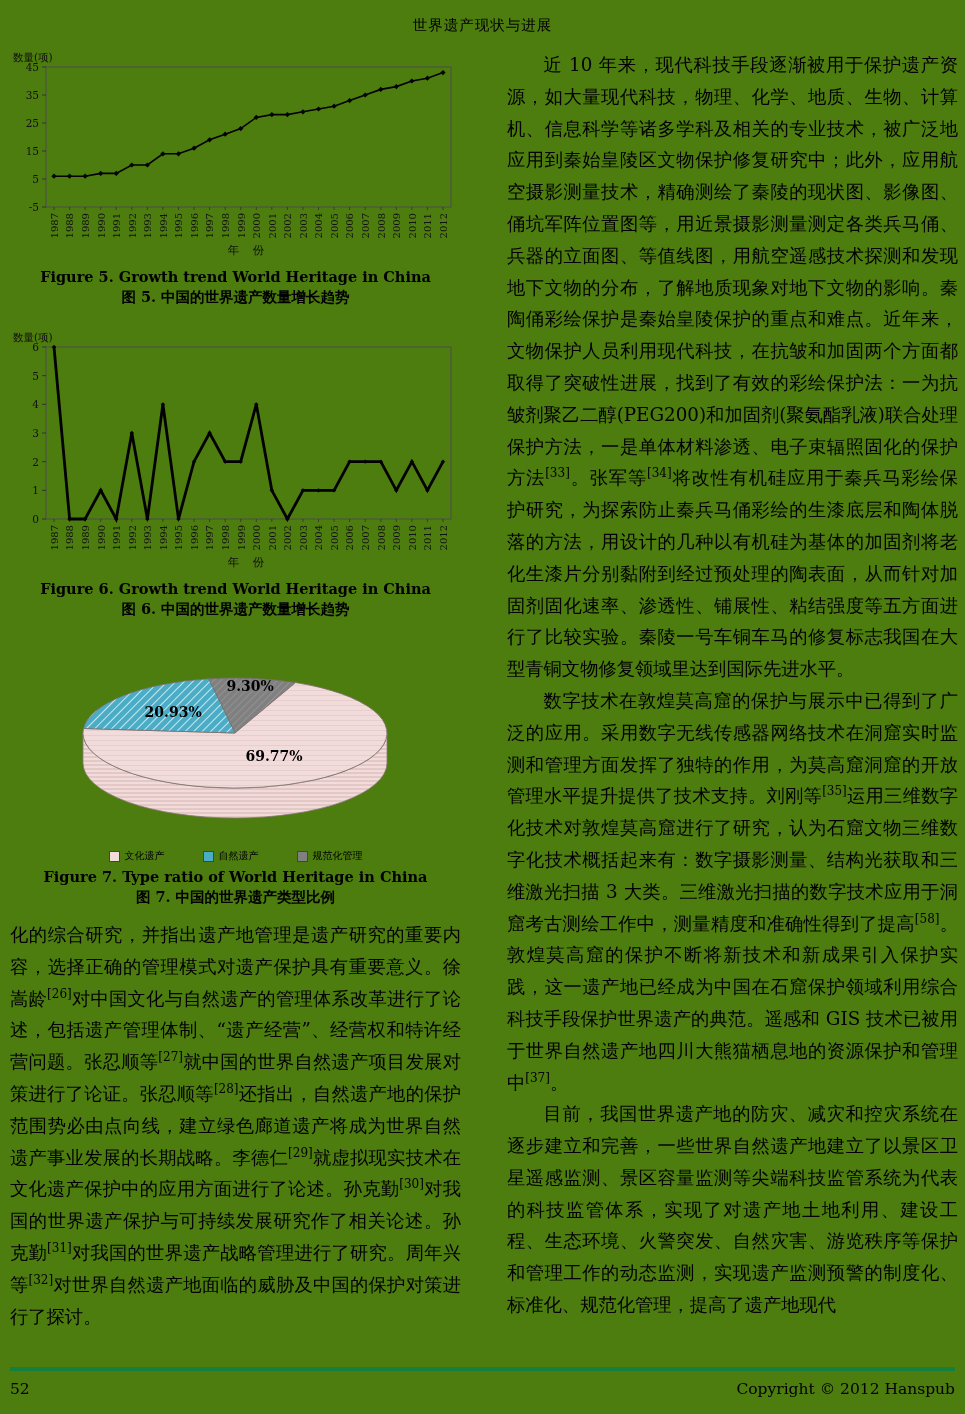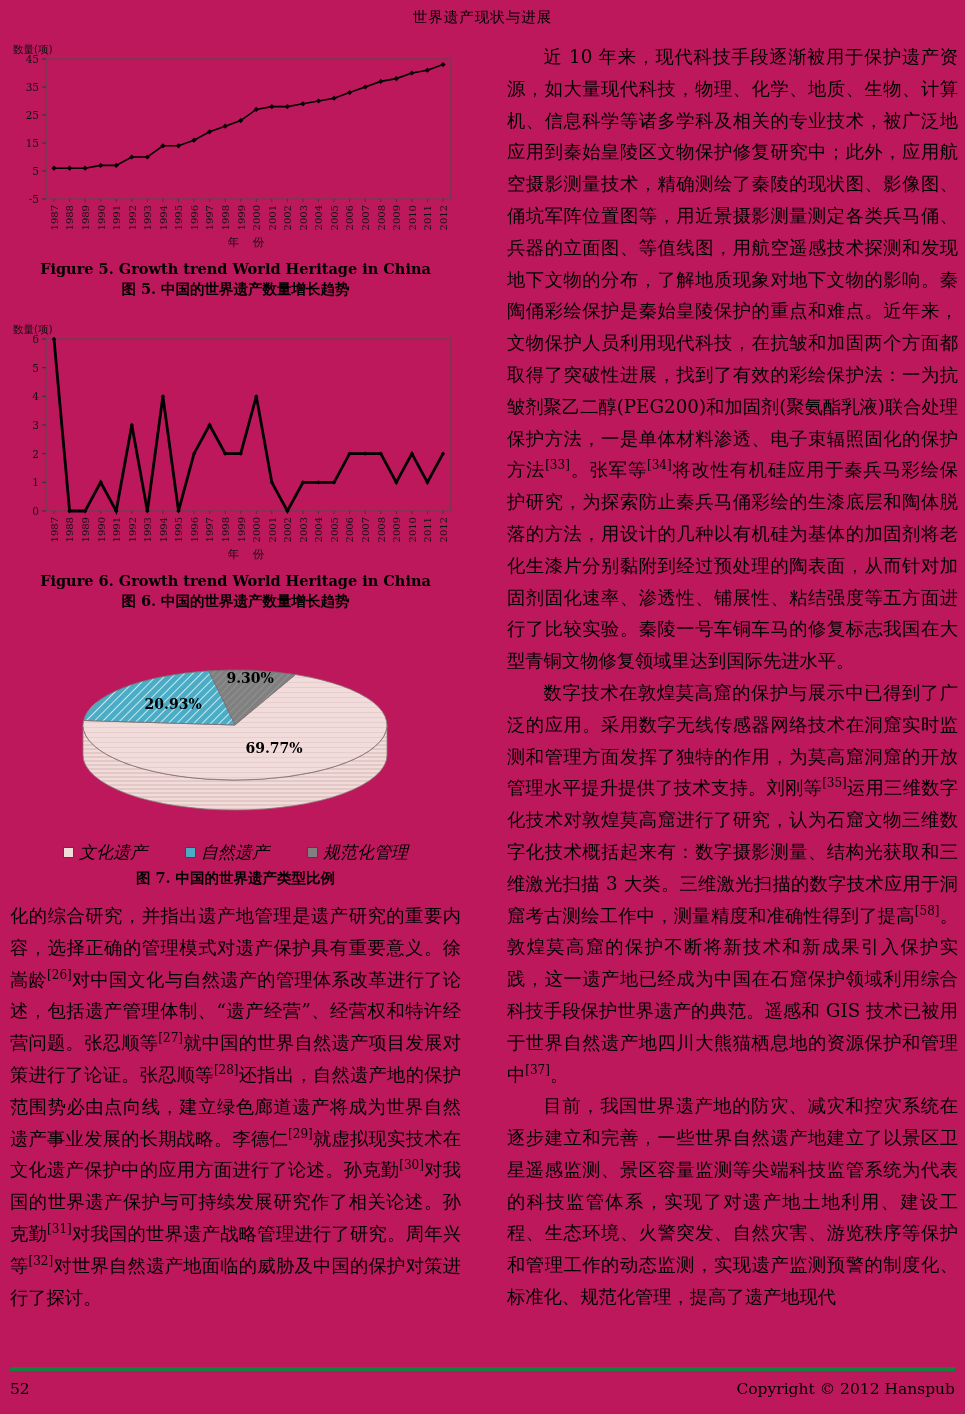--- a/index.html
+++ b/index.html
@@ -1,39 +1,39 @@
 <!DOCTYPE html>
 <html><head>
 <meta charset="utf-8">
 <style>
   * { box-sizing: border-box; }
   html,body { margin:0; padding:0; background:#ffffff; }
   .page {
     width:965px; height:1414px; margin:0 auto; position:relative;
-    background:#be185d; color:#000;
+    background:#4d7c0f; color:#000;
     font-family:"DejaVu Serif","Liberation Serif",serif;
-    padding:8px 10px 0;
+    padding:16px 10px 0;
     overflow:hidden;
   }
   .running-head { text-align:center; font-size:14.5px; letter-spacing:1px; margin-bottom:14px; }
   .columns { display:flex; gap:46px; }
   .col { width:451px; flex:none; }
   .bodytext p {
     margin:0; font-size:18.3px; line-height:31.8px;
     text-align:justify; text-indent:2em;
   }
   .bodytext p.noindent { text-indent:0; }
   sup { font-size:12px; line-height:0; }
   .figure { text-align:center; }
   .figure.f5 { margin-bottom:22px; }
   .figure.f6 { margin-bottom:24px; }
   .figure.f7 { margin-bottom:12px; }
   .chart { width:451px; }
   .fig-caption { font-weight:bold; font-size:14.5px; line-height:20px; margin-top:4px; }
-  .legend { display:flex; justify-content:center; gap:38px; margin-top:4px; font-size:17px;font-style:italic; }
+  .legend { display:flex; justify-content:center; gap:38px; margin-top:4px; font-size:10px; }
   .lg-item { display:inline-flex; align-items:center; gap:5px; }
   .lg-swatch { width:11px; height:11px; border:1px solid #444; display:inline-block; }
   .left-text { margin-top:10px; }
   .footer {
     position:absolute; left:10px; right:10px; bottom:16px;
     border-top:4px solid #15803d; padding-top:9px;
     display:flex; justify-content:space-between; font-size:15.5px;
   }
 </style>
 </head>
@@ -291,20 +291,21 @@
             <span class="lg-item">
               <span class="lg-swatch" style="background:#4bacc6"></span>
               <span class="lg-label">自然遗产</span>
             </span>
             <span class="lg-item">
               <span class="lg-swatch" style="background:#808080"></span>
               <span class="lg-label">规范化管理</span>
             </span>
           </div>
         <div class="fig-caption">
+          <div>Figure 7. Type ratio of World Heritage in China</div>
           <div>图 7. 中国的世界遗产类型比例</div>
         </div>
       </div>
 
       <div class="bodytext left-text" id="left-text">
           <p class="noindent">化的综合研究，并指出遗产地管理是遗产研究的重要内容，选择正确的管理模式对遗产保护具有重要意义。徐嵩龄<sup>[26]</sup>对中国文化与自然遗产的管理体系改革进行了论述，包括遗产管理体制、“遗产经营”、经营权和特许经营问题。张忍顺等<sup>[27]</sup>就中国的世界自然遗产项目发展对策进行了论证。张忍顺等<sup>[28]</sup>还指出，自然遗产地的保护范围势必由点向线，建立绿色廊道遗产将成为世界自然遗产事业发展的长期战略。李德仁<sup>[29]</sup>就虚拟现实技术在文化遗产保护中的应用方面进行了论述。孙克勤<sup>[30]</sup>对我国的世界遗产保护与可持续发展研究作了相关论述。孙克勤<sup>[31]</sup>对我国的世界遗产战略管理进行了研究。周年兴等<sup>[32]</sup>对世界自然遗产地面临的威胁及中国的保护对策进行了探讨。</p>
         </div>
     </div>
 
     <div class="col">

